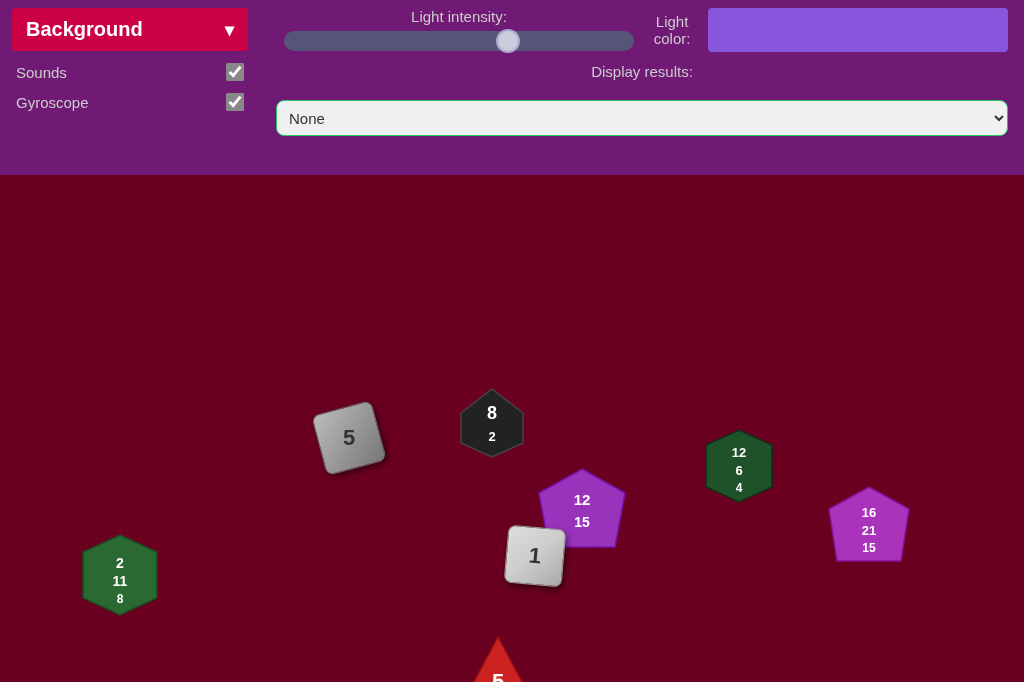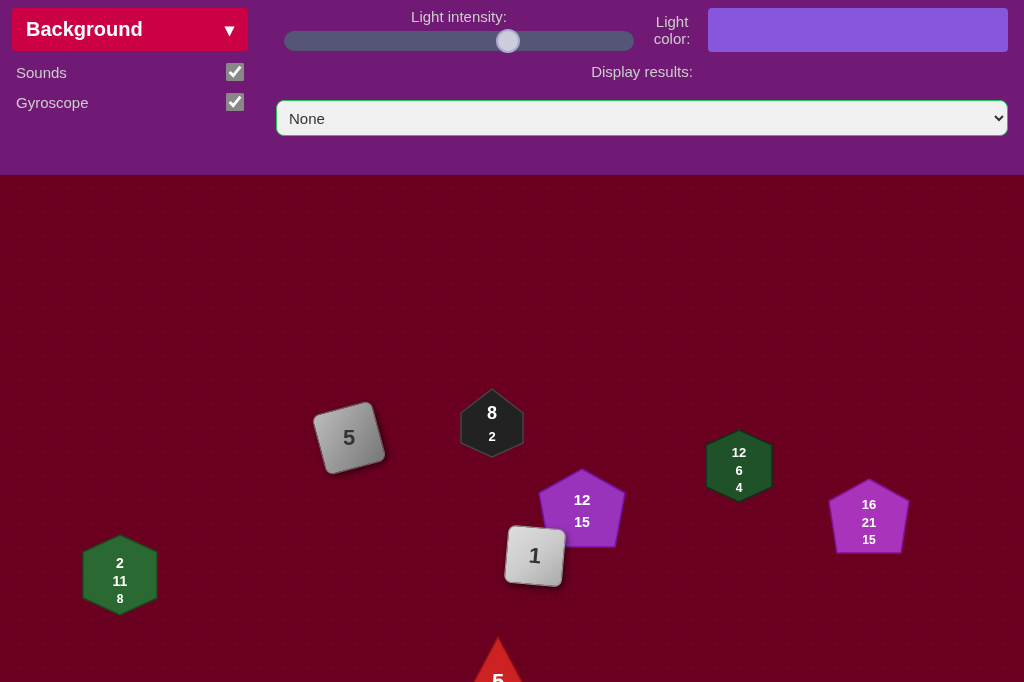--- a/index.html
+++ b/index.html
@@ -284,21 +284,21 @@
 
   <div style="position: absolute; top: 252px; left: 700px;">
     <svg width="78" height="78" viewBox="0 0 78 78">
       <polygon points="39,3 72,18 72,60 39,75 6,60 6,18" fill="#1f5228" stroke="#0f3018" stroke-width="1.5"></polygon>
       <text x="39" y="30" text-anchor="middle" fill="white" font-size="13" font-weight="bold">12</text>
       <text x="39" y="48" text-anchor="middle" fill="white" font-size="13" font-weight="bold">6</text>
       <text x="39" y="65" text-anchor="middle" fill="white" font-size="12" font-weight="bold">4</text>
     </svg>
   </div>
 
-  <div style="position: absolute; top: 300px; left: 825px;">
+  <div style="position: absolute; top: 308px; left: 825px;">
     <svg width="88" height="85" viewBox="0 0 88 85">
       <polygon points="44,4 84,26 76,78 12,78 4,26" fill="#aa33bb" stroke="#881199" stroke-width="1.5"></polygon>
       <text x="44" y="34" text-anchor="middle" fill="white" font-size="13" font-weight="bold">16</text>
       <text x="44" y="52" text-anchor="middle" fill="white" font-size="13" font-weight="bold">21</text>
       <text x="44" y="69" text-anchor="middle" fill="white" font-size="12" font-weight="bold">15</text>
     </svg>
   </div>
 
   <div style="position: absolute; top: 458px; left: 462px;">
     <svg width="72" height="68" viewBox="0 0 72 68">

